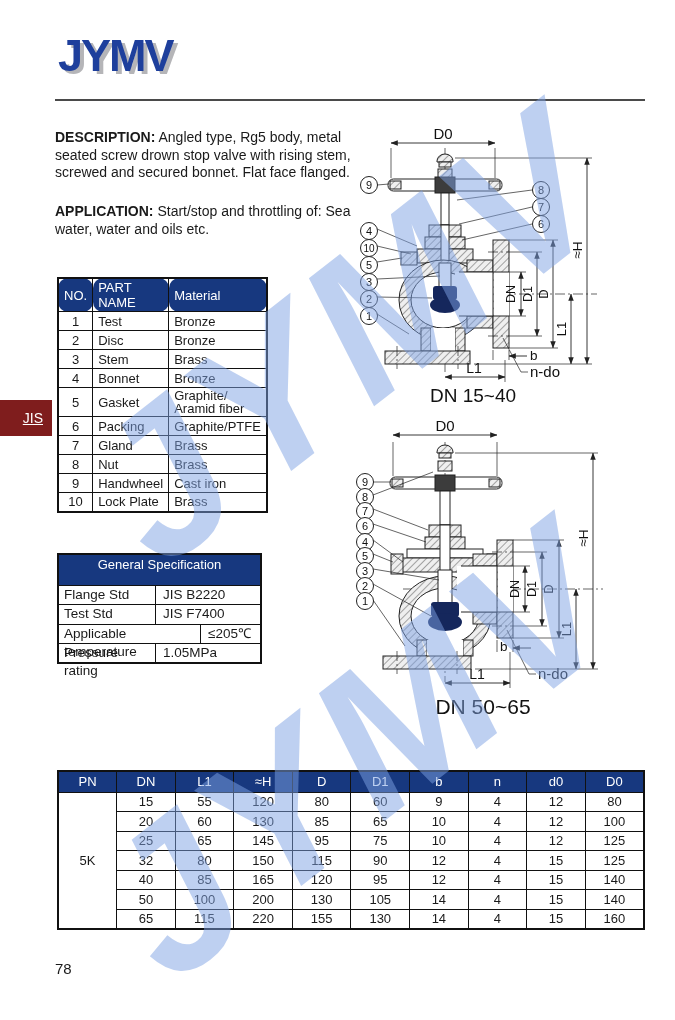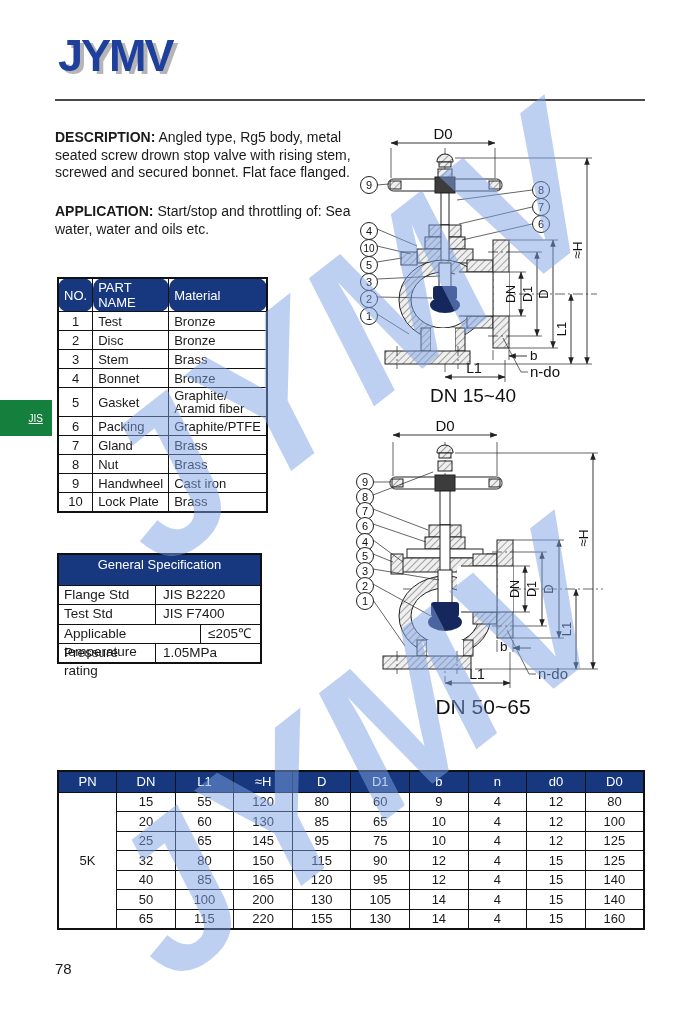--- a/index.html
+++ b/index.html
@@ -18,21 +18,21 @@
   .title { font-size:27px; letter-spacing:.5px; color:#151515; }
   .subtitle { font-size:19px; margin-top:3px; color:#151515; }
   .head-rule { position:absolute; left:55px; top:99px; width:590px; height:2px; background:#4a4a4a; }
   
   .descr { position:absolute; left:55px; top:129px; width:330px; font-size:14px; line-height:17.5px; }
   .app   { position:absolute; left:55px; top:203px; width:330px; font-size:14px; line-height:17.5px; }
   .descr b, .app b { font-weight:700; }
   
   .jis-tab {
     position:absolute; left:0; top:400px; width:52px; height:36px;
-    background:#15803d; color:#fff; font-size:10px;
+    background:#7f1d1d; color:#fff; font-size:14px;
     display:flex; align-items:center; justify-content:flex-end; padding-right:9px;text-decoration:underline;
   }
   
   table { border-collapse:collapse; }
   .parts { position:absolute; left:57px; top:277px; width:201px; font-size:13px; }
   .parts th, .parts td { border:1px solid #111; padding:1px 5px; height:19px; }
   .parts table, .parts { border:2px solid #111; }
   .parts thead th { background:#17387f; color:#fff; font-weight:400; text-align:left; height:20px;border-radius:10px; }
   .parts td.c { text-align:center; width:25px; padding:1px 2px; }
   .parts td.nm { width:84px; }

